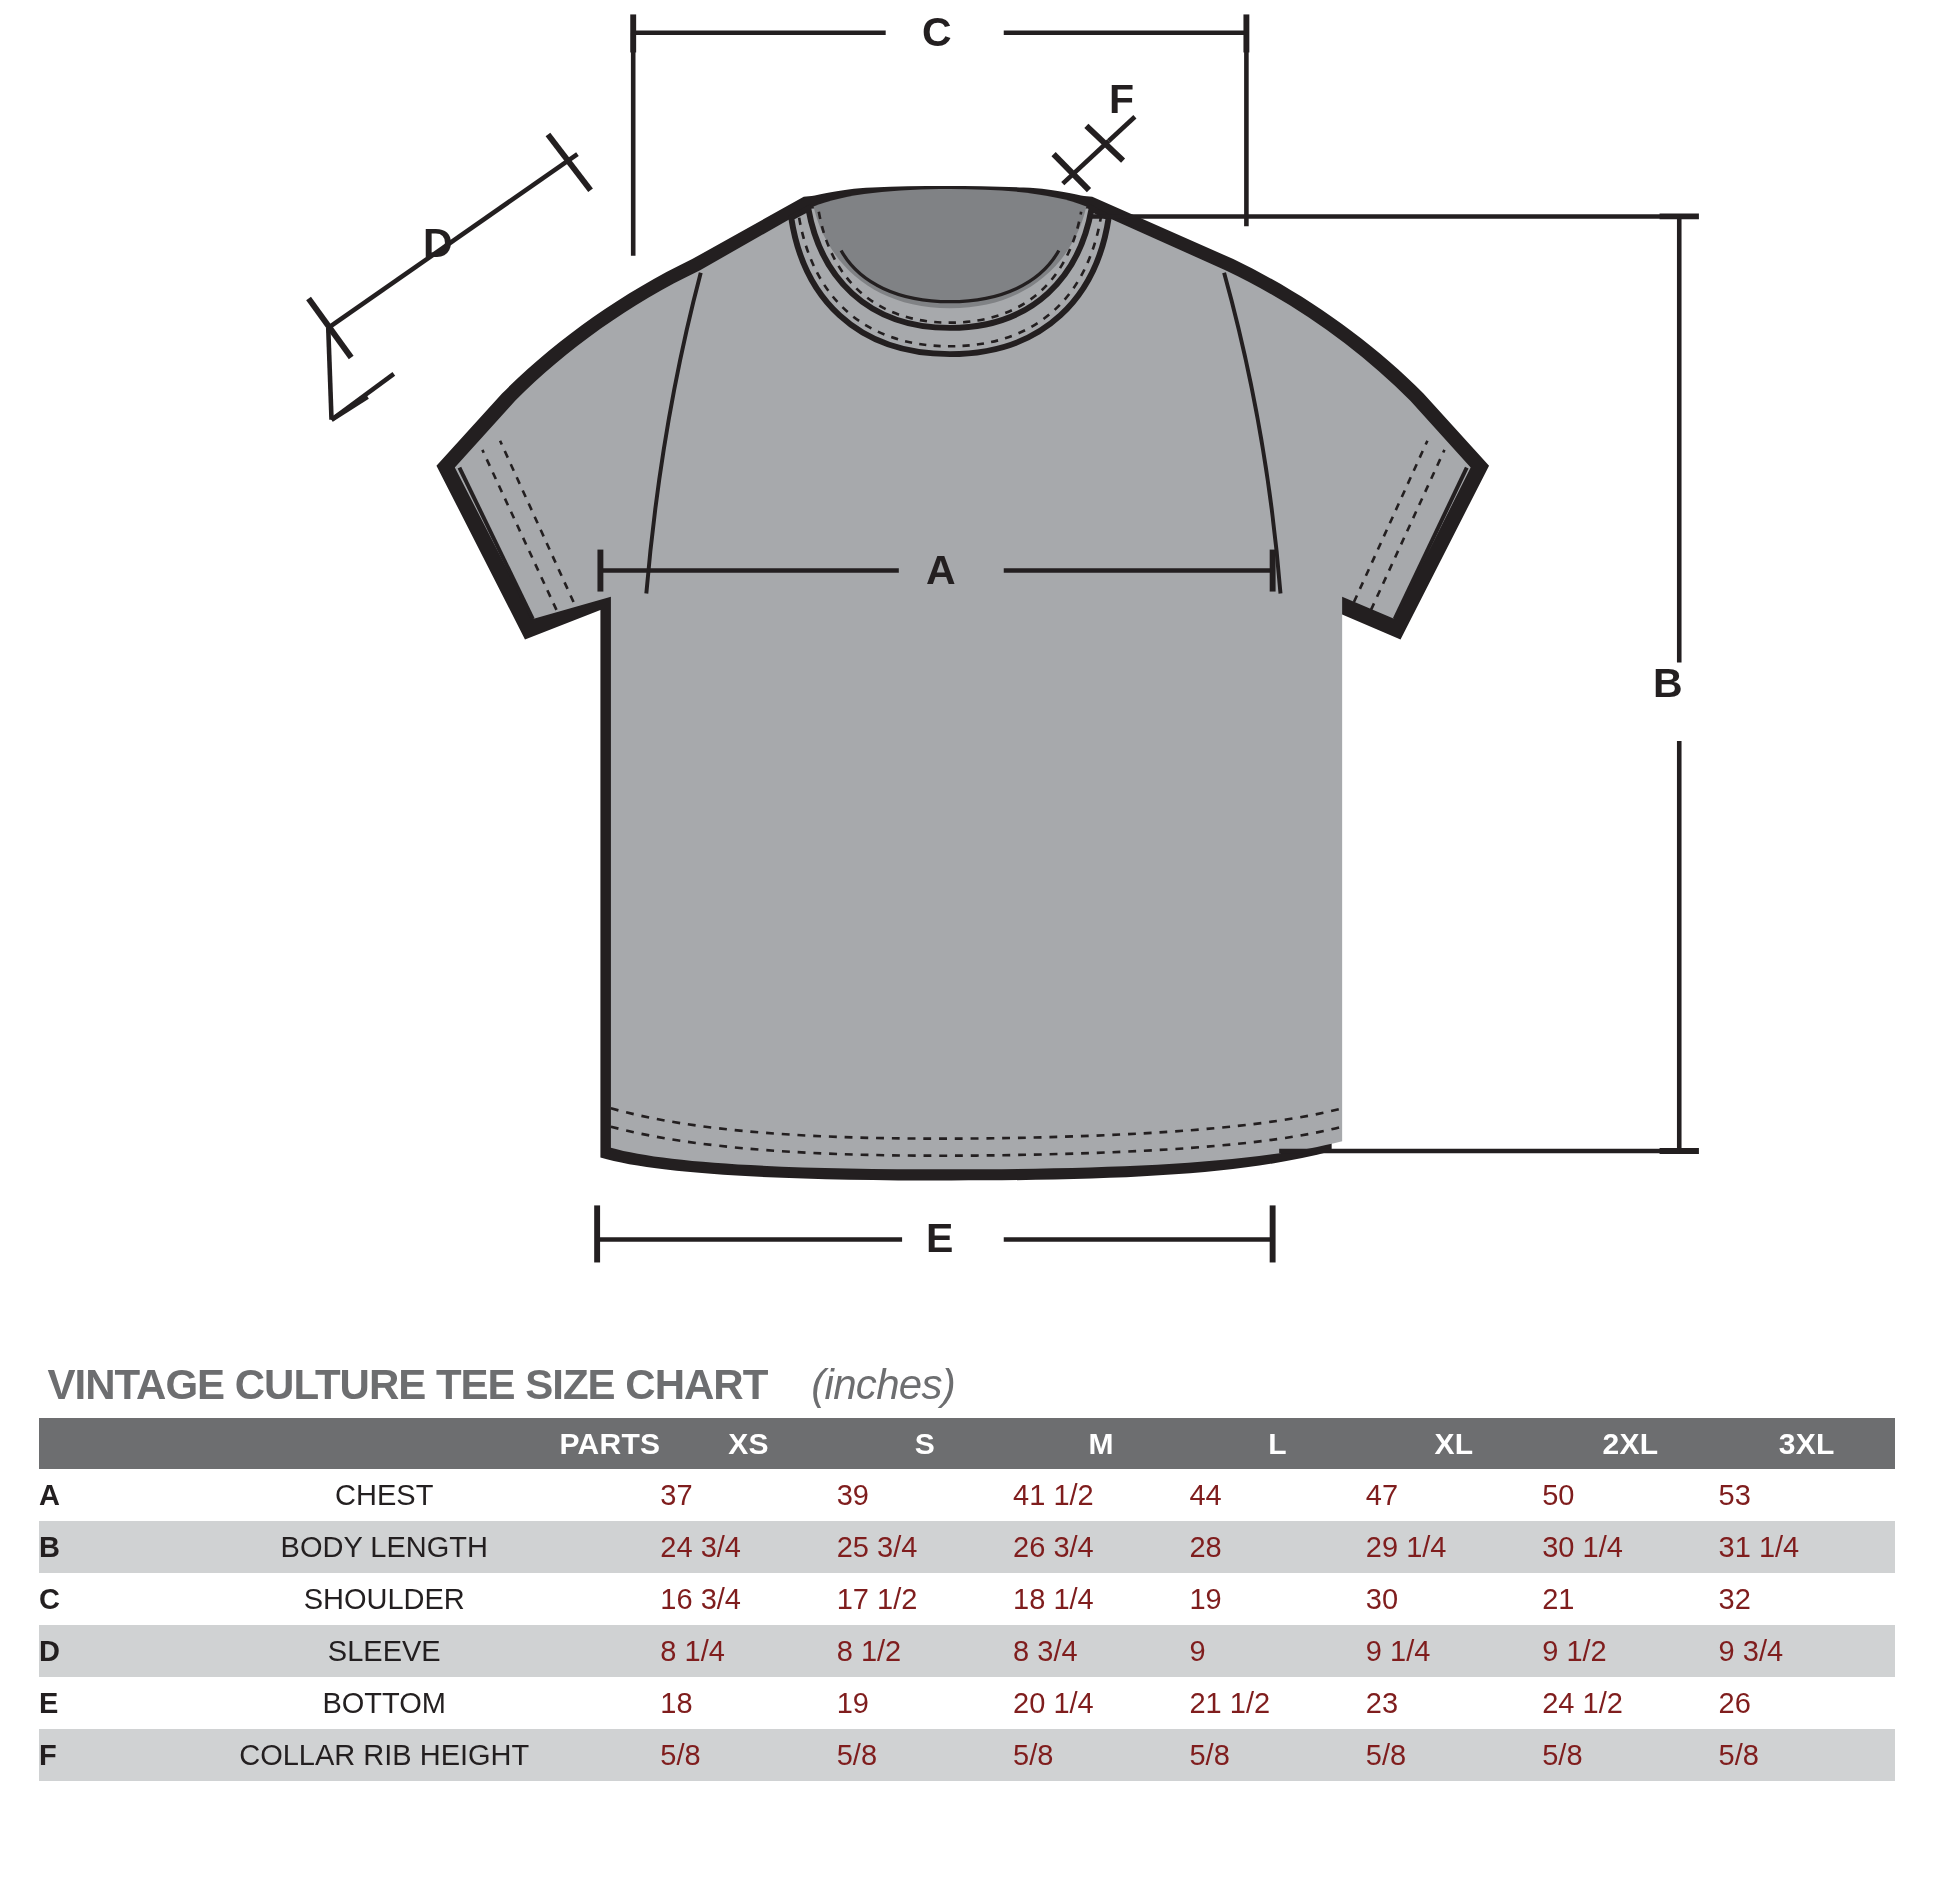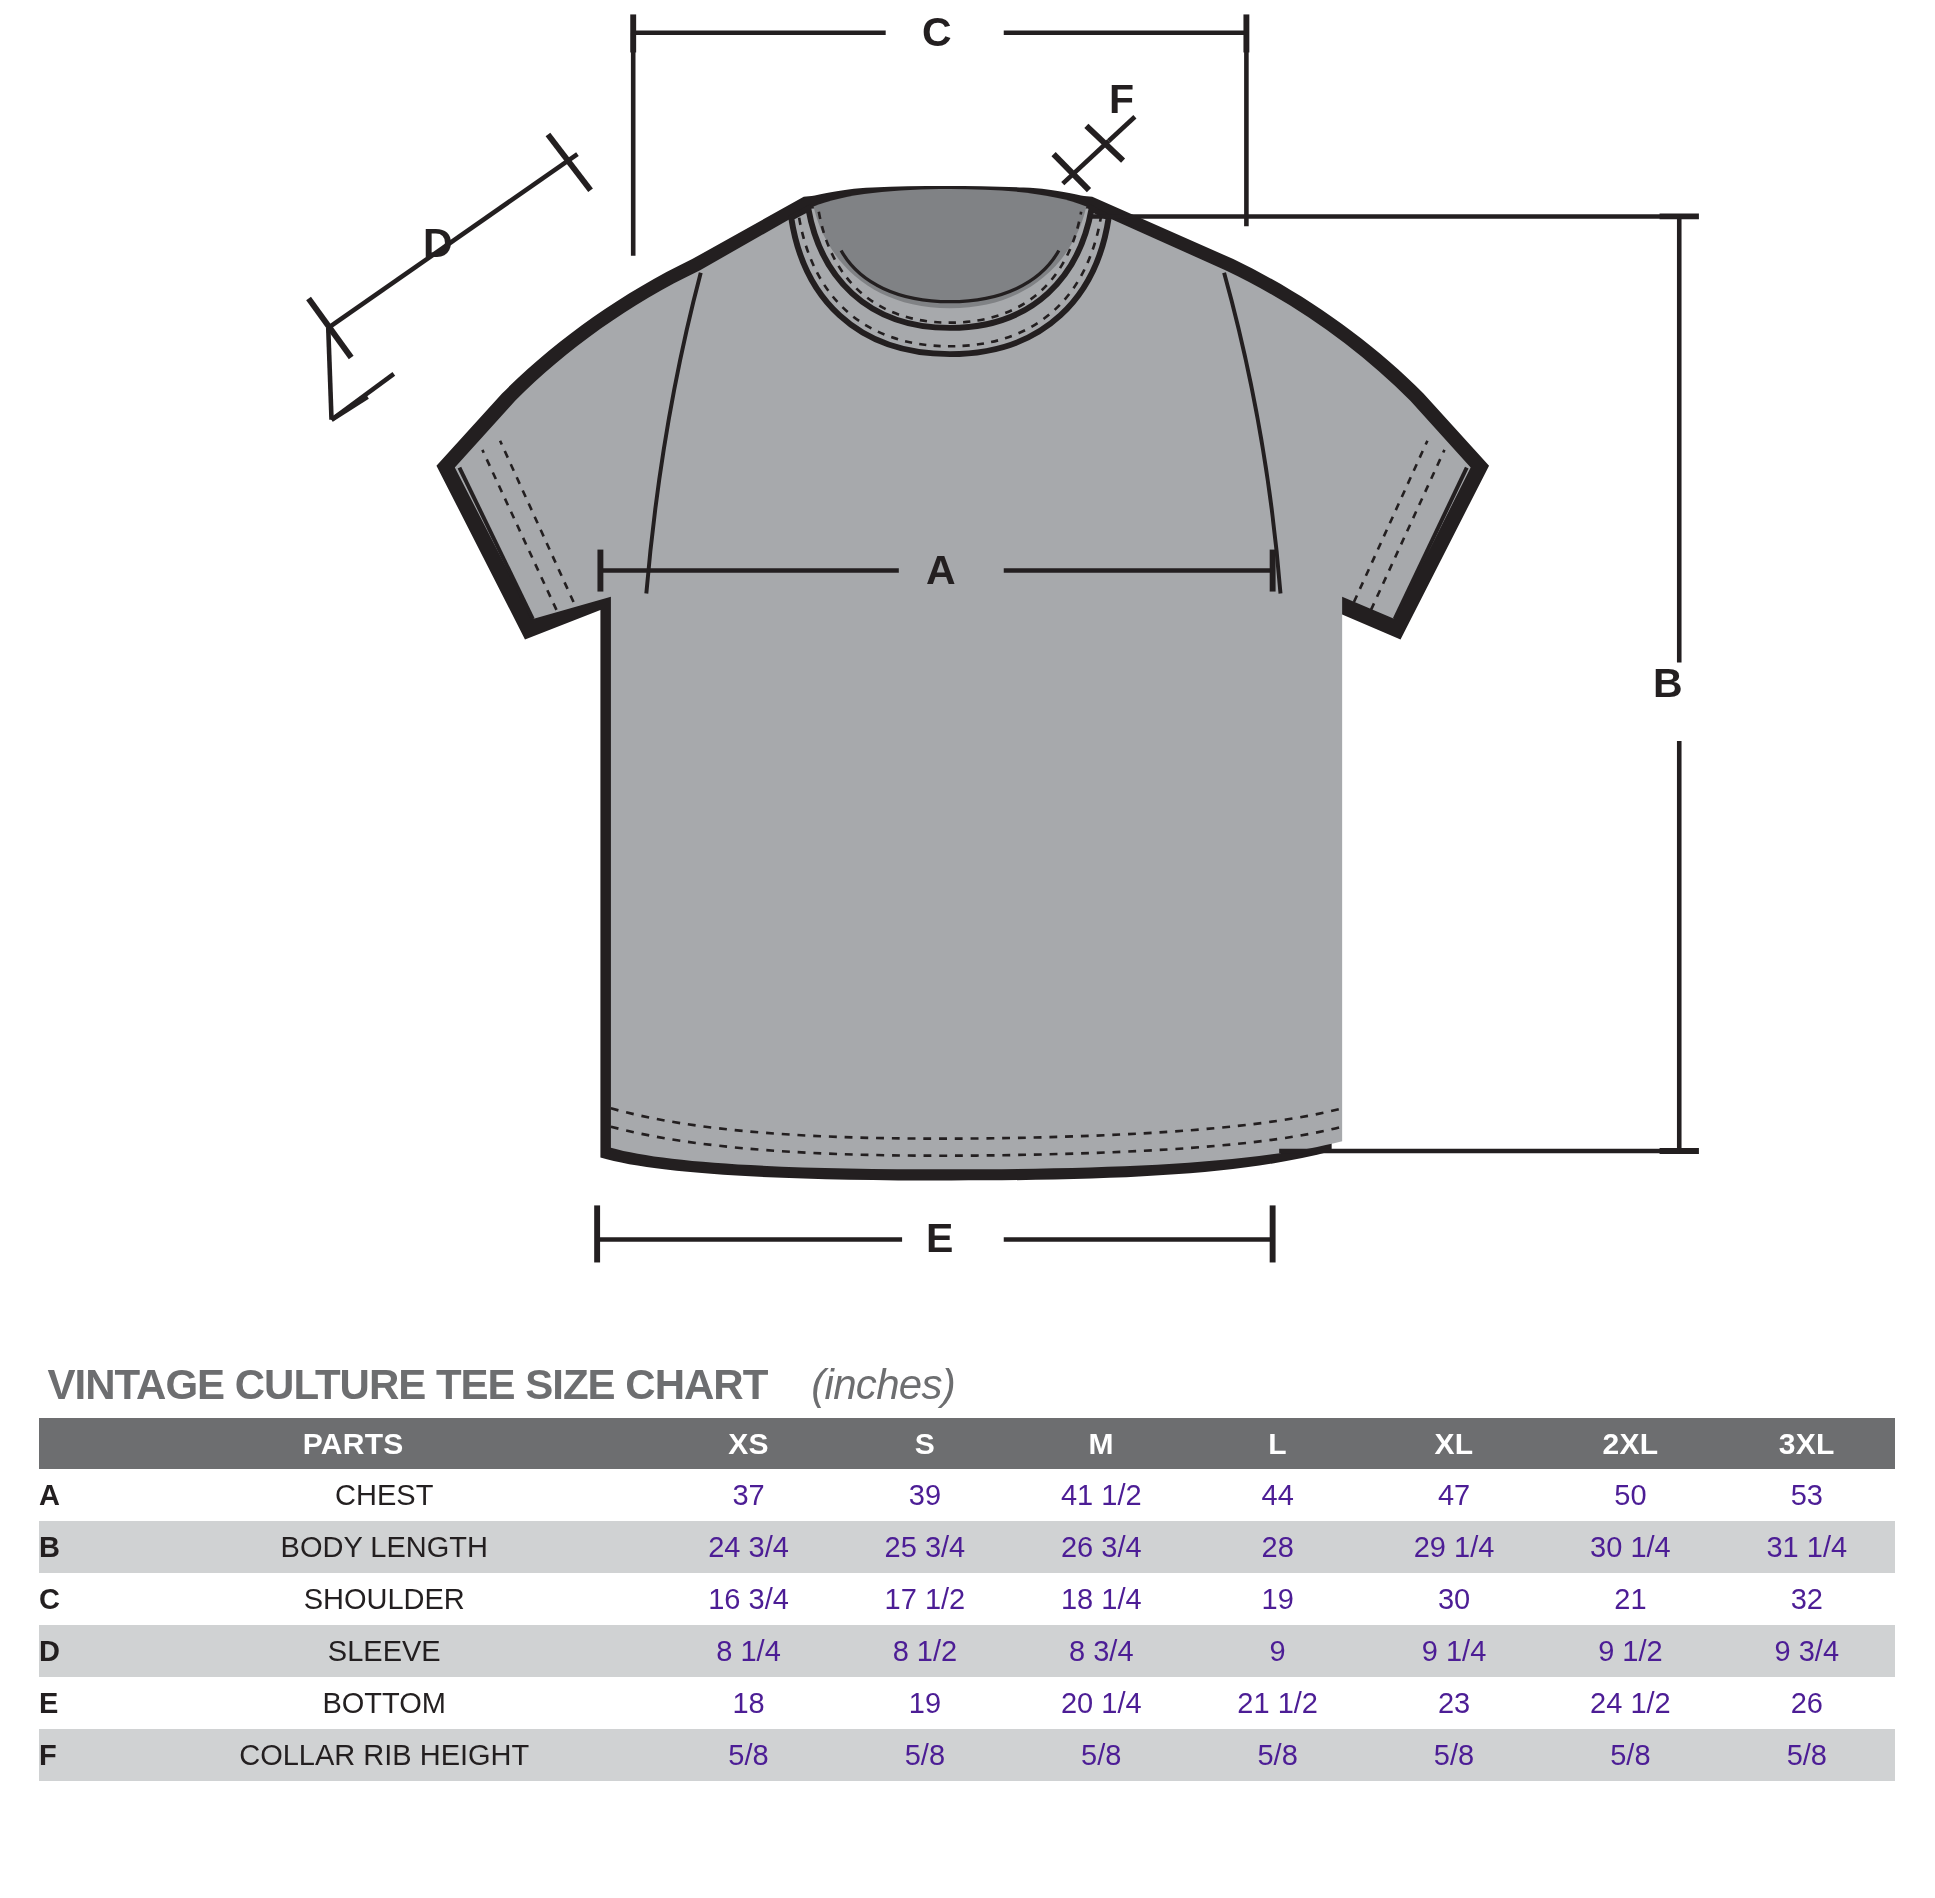--- a/index.html
+++ b/index.html
@@ -79,21 +79,21 @@
   thead th {
     background: #6d6e70;
     color: #ffffff;
     height: 51px;
     font-size: 30px;
     font-weight: bold;
     text-align: center;
     letter-spacing: 0.3px;
   }
   thead th.parts-head {
-    text-align: center;
+    text-align: right;
     padding-left: 7px;
   }
 
   tbody tr {
     height: 52px;
   }
   tbody tr.alt {
     background: #d0d2d3;
   }
   tbody tr.plain {
@@ -110,22 +110,22 @@
   }
   td.part-name {
     font-size: 29px;
     text-align: center;
     padding-left: 36px;
     color: #231f20;
     white-space: nowrap;
   }
   td.val {
     font-size: 29px;
-    text-align: center;
-    color: #4c1d95;
+    text-align: left;
+    color: #7f1d1d;
   }
 
   
   col.c-letter { width: 69px; }
   col.c-part   { width: 551px; }
   col.c-size   { width: 176px; }
 </style>
 </head>
 <body>
 

